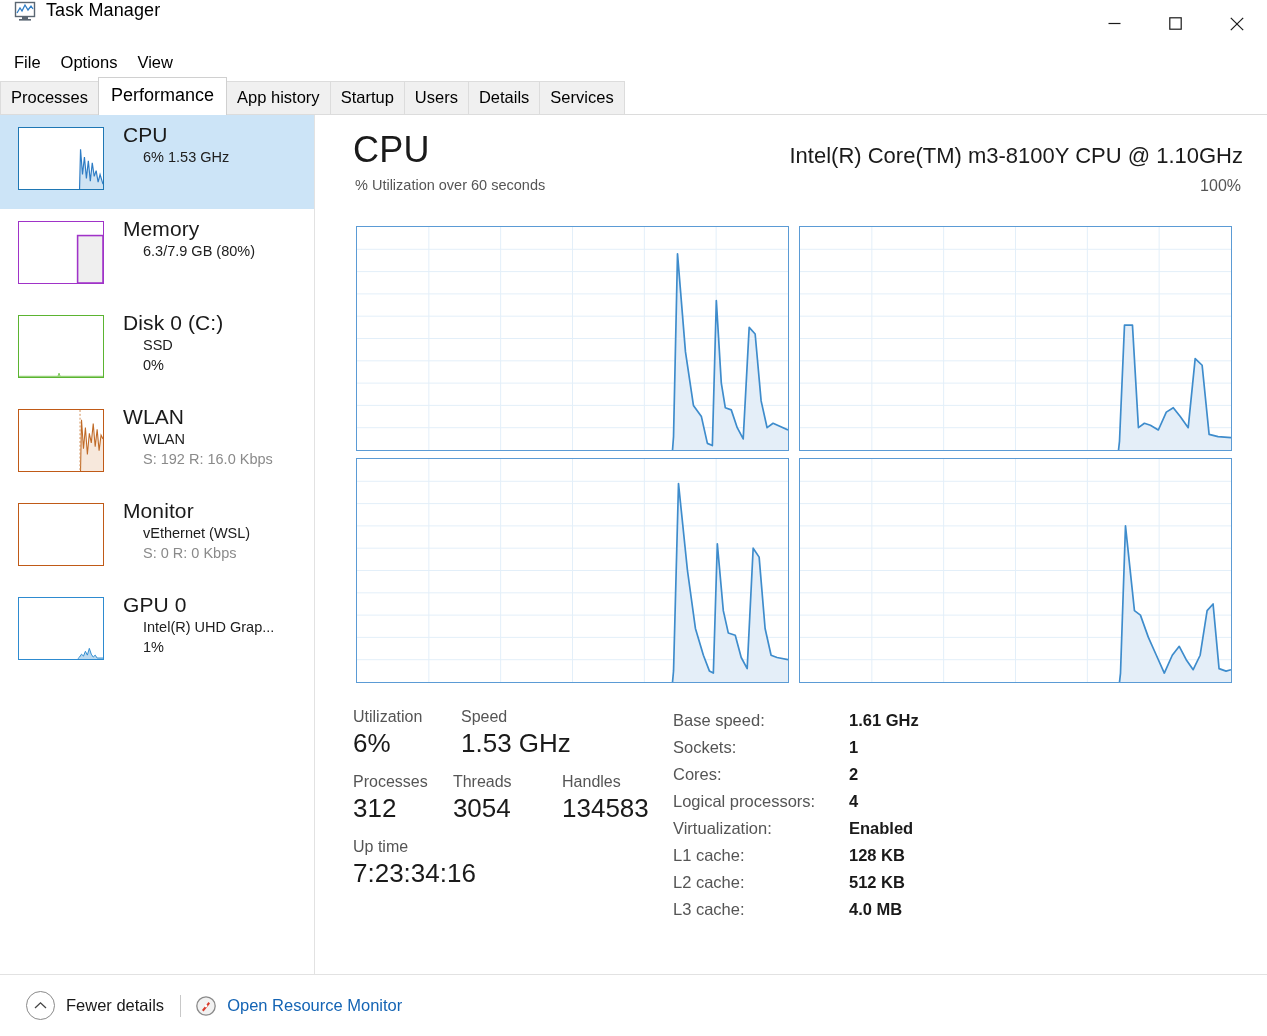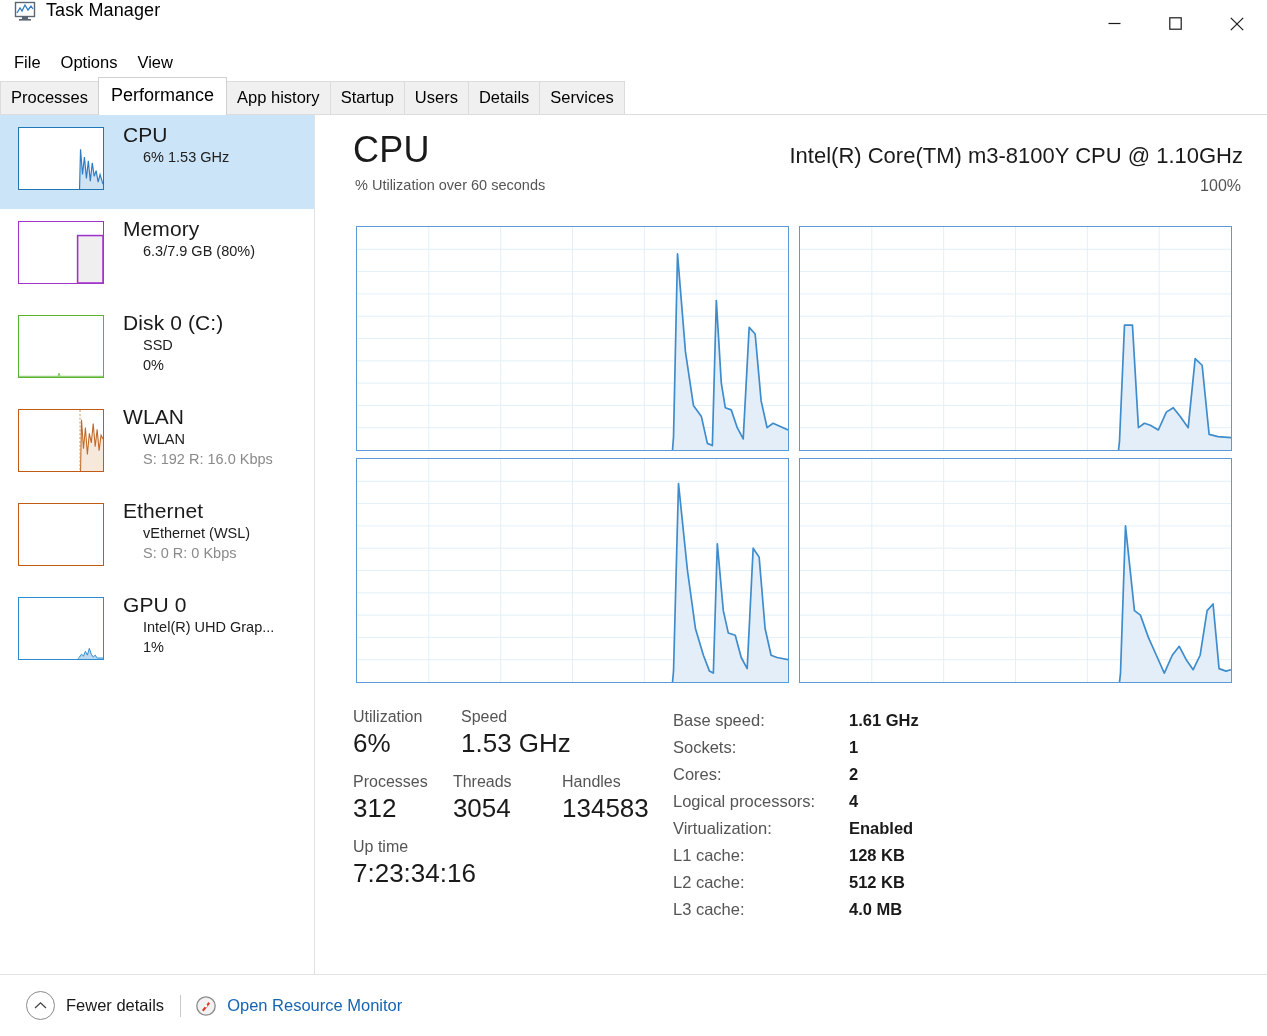--- a/index.html
+++ b/index.html
@@ -275,21 +275,21 @@
         <div class="side-sub">WLAN</div>
         <div class="side-sub sr">S: 192 R: 16.0 Kbps</div>
       </div>
     </div>
 
     <div class="side-item">
       <div class="thumb" style="border:1.6px solid #c05a17;">
         <svg viewBox="0 0 86 63" preserveAspectRatio="none"></svg>
       </div>
       <div class="side-text">
-        <div class="side-title">Ethernet</div>
+        <div class="side-title">Monitor</div>
         <div class="side-sub">vEthernet (WSL)</div>
         <div class="side-sub sr">S: 0 R: 0 Kbps</div>
       </div>
     </div>
 
     <div class="side-item">
       <div class="thumb" style="border:1.6px solid #2e8bd0;">
         <svg viewBox="0 0 86 63" preserveAspectRatio="none">
           <polygon points="60,63 62,61 64,58 66,60 68,55 70,59 72,52 74,58 76,61 78,59 80,62 86,62 86,63" fill="#bcd9ef"></polygon>
           <polyline points="60,63 62,61 64,58 66,60 68,55 70,59 72,52 74,58 76,61 78,59 80,62 86,62" fill="none" stroke="#2e8bd0" stroke-width="1"></polyline>

